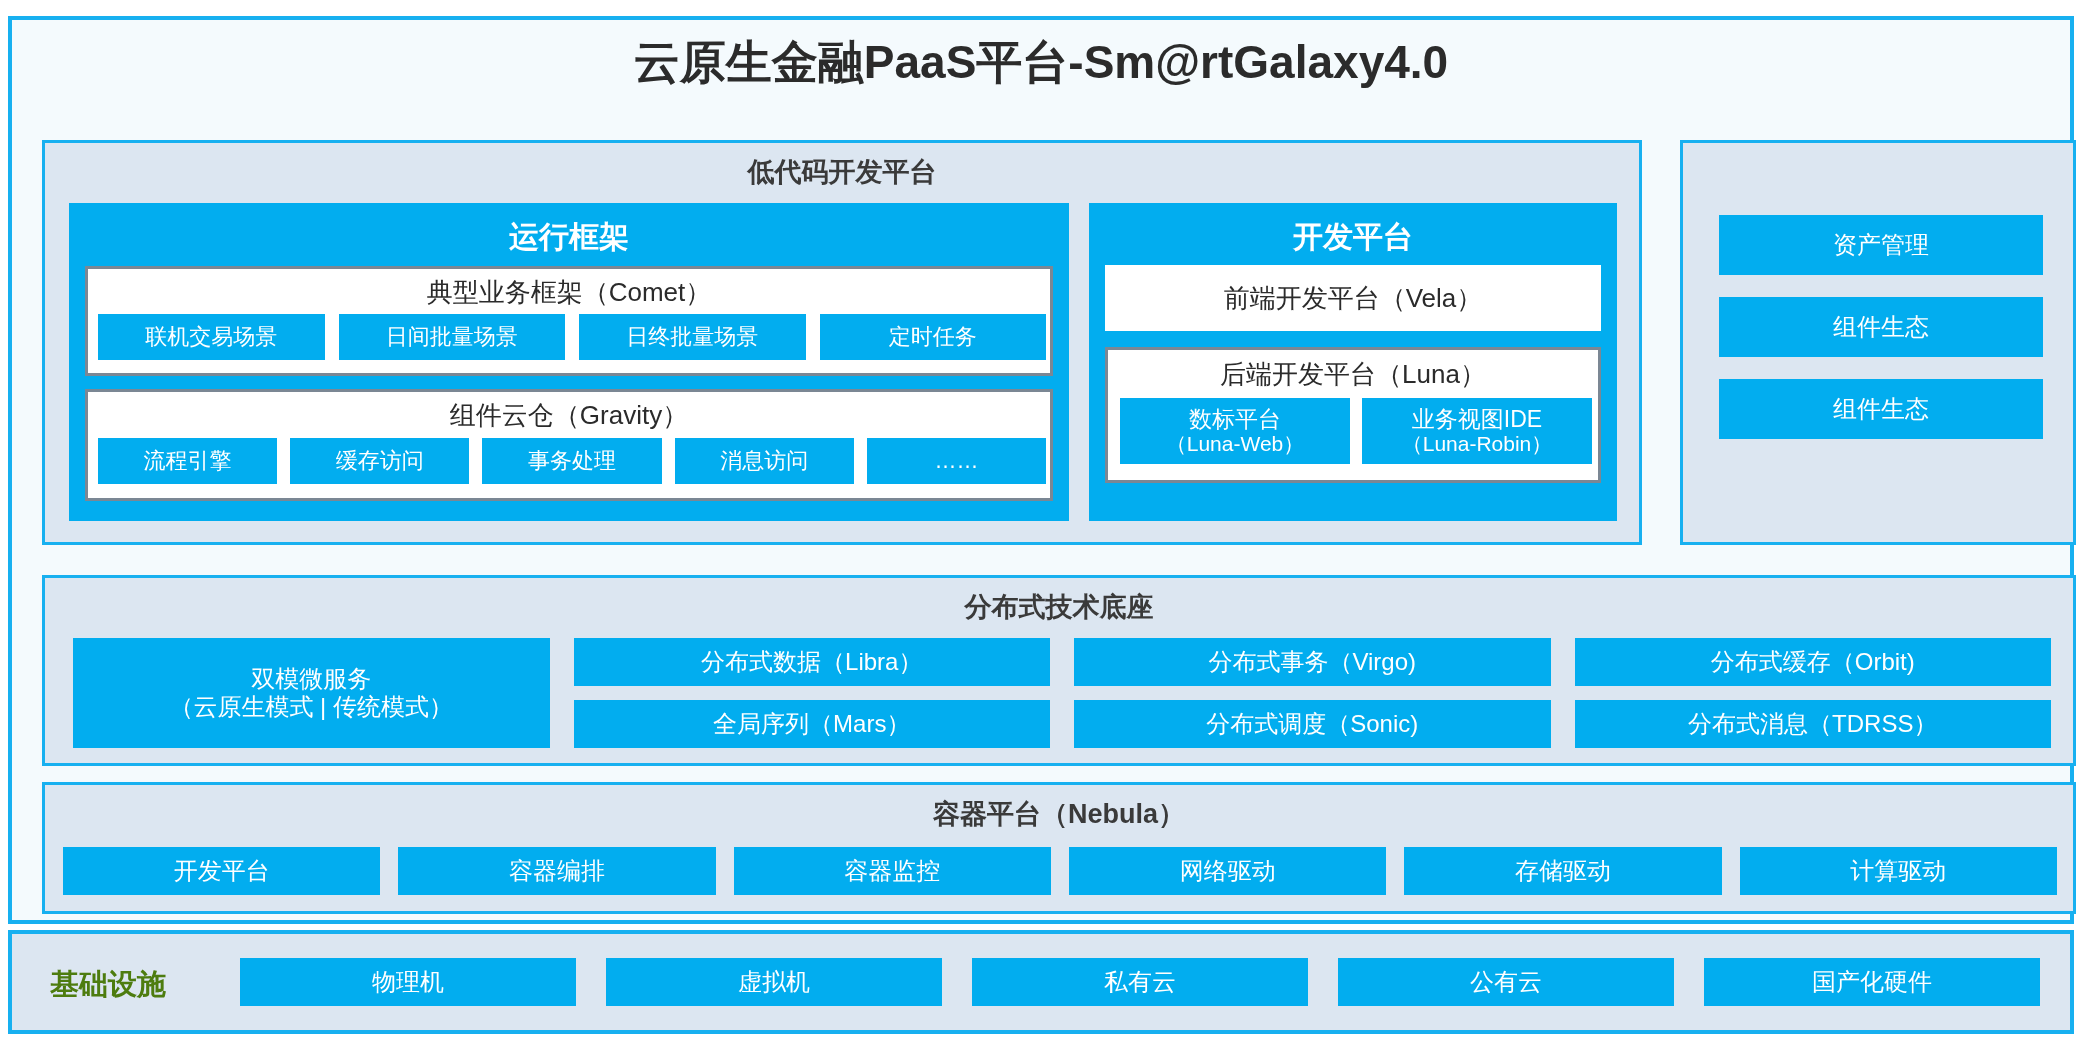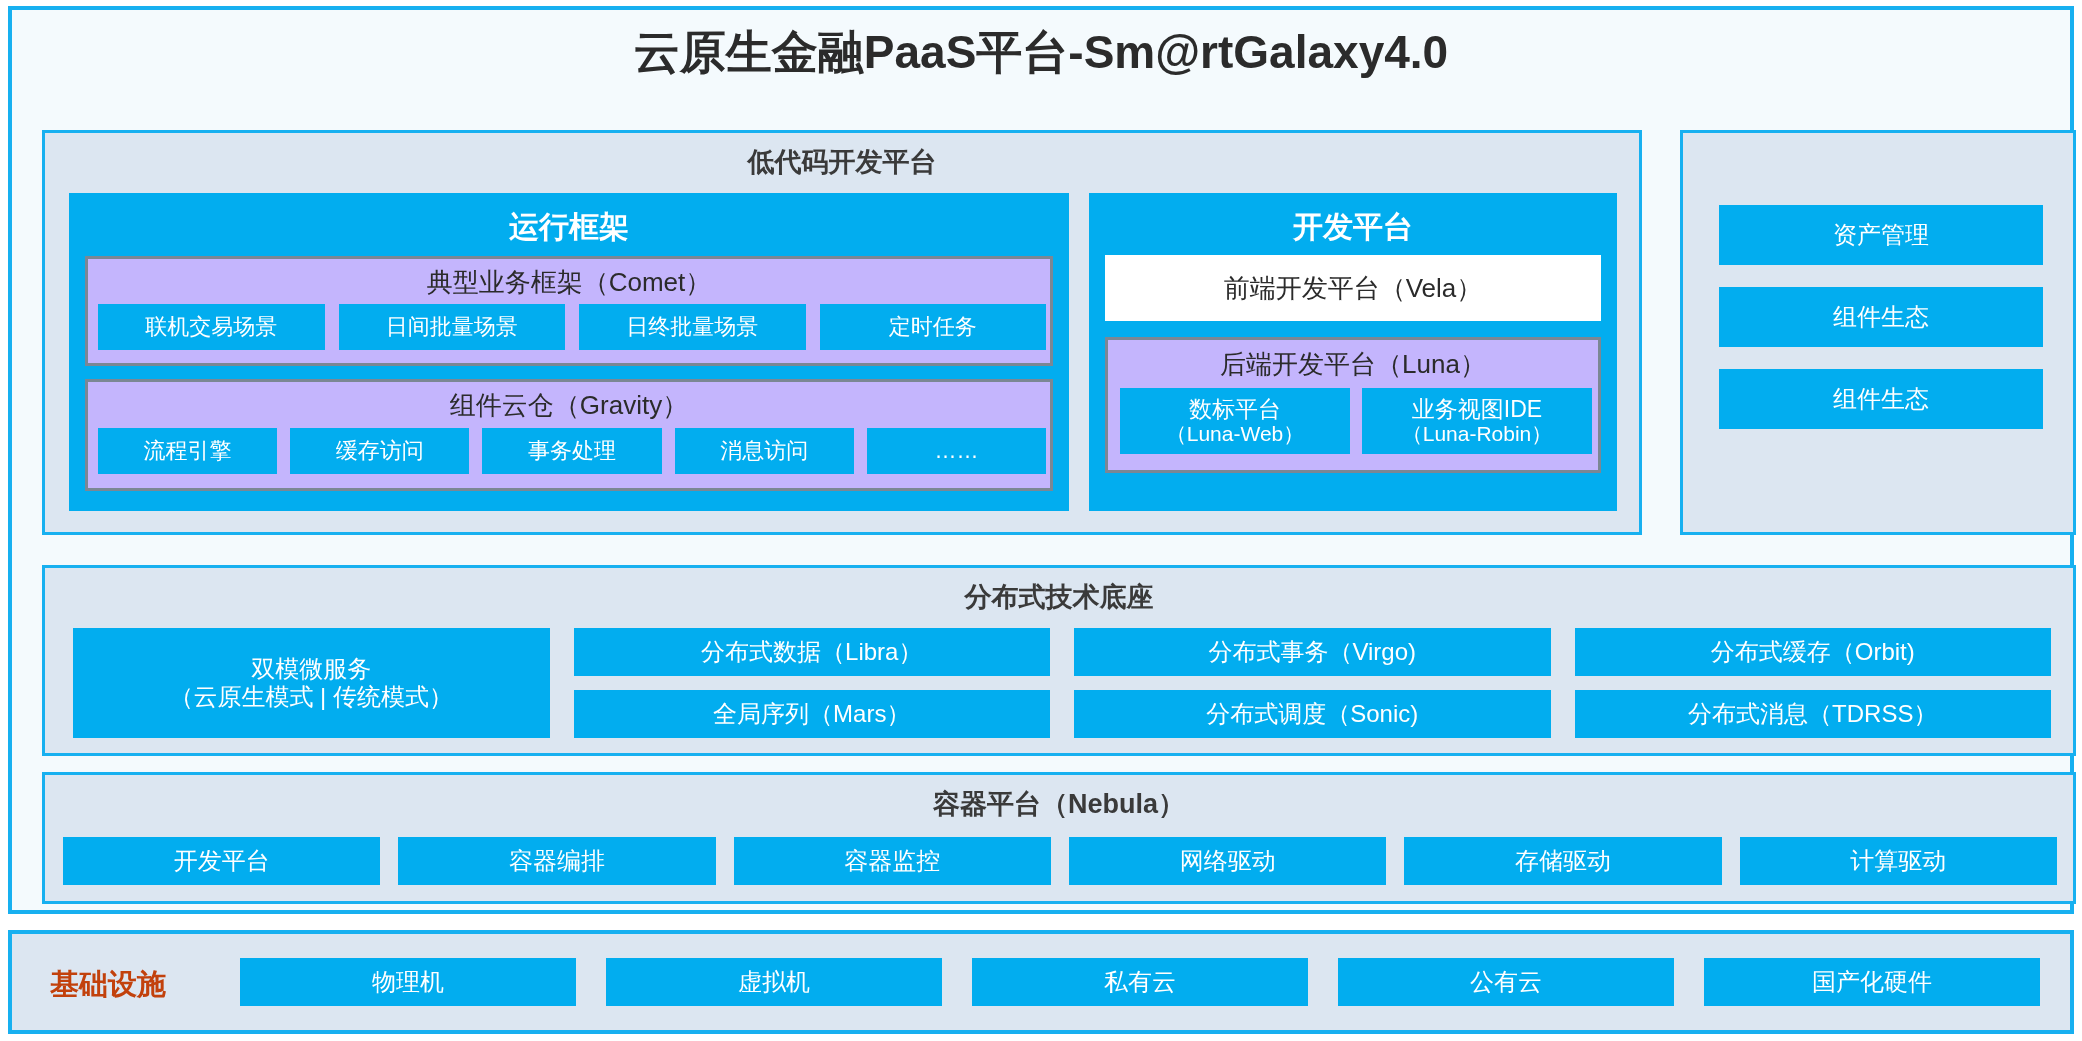--- a/index.html
+++ b/index.html
@@ -17,21 +17,21 @@
     position: relative;
     background: #ffffff;
     box-sizing: border-box;
     overflow: hidden;
   }
 
   
   .outer-card {
     position: absolute;
     left: 8px;
-    top: 6px;
+    top: 16px;
     width: 2066px;
     height: 908px;
     border: 4px solid #17B0F0;
     background: #F4FAFD;
     box-sizing: border-box;
   }
 
   .main-title {
     position: absolute;
     left: 0;
@@ -60,21 +60,21 @@
   }
   .cyan-title {
     color: #ffffff;
     font-size: 30px;
     font-weight: bold;
     text-align: center;
   }
 
   
   .white-box {
-    background: #c4b5fd;
+    background: #ffffff;
     border: 3px solid #7B8794;
     box-sizing: border-box;
   }
   .white-box-plain {
     background: #ffffff;
     box-sizing: border-box;
   }
   .wb-title {
     text-align: center;
     font-size: 26px;
@@ -152,21 +152,21 @@
     border: 4px solid #17B0F0;
     background: #DCE6F1;
     box-sizing: border-box;
   }
   #infra-label {
     position: absolute;
     left: 38px;
     top: 31px;
     font-size: 29px;
     font-weight: bold;
-    color: #c2410c;
+    color: #4d7c0f;
   }
   #infra-tags {
     position: absolute;
     left: 228px;
     top: 24px;
     width: 1800px;
     display: flex;
     gap: 30px;
   }
   #infra-tags .tag { height: 48px; flex: 1 1 0; font-size: 24px; }

